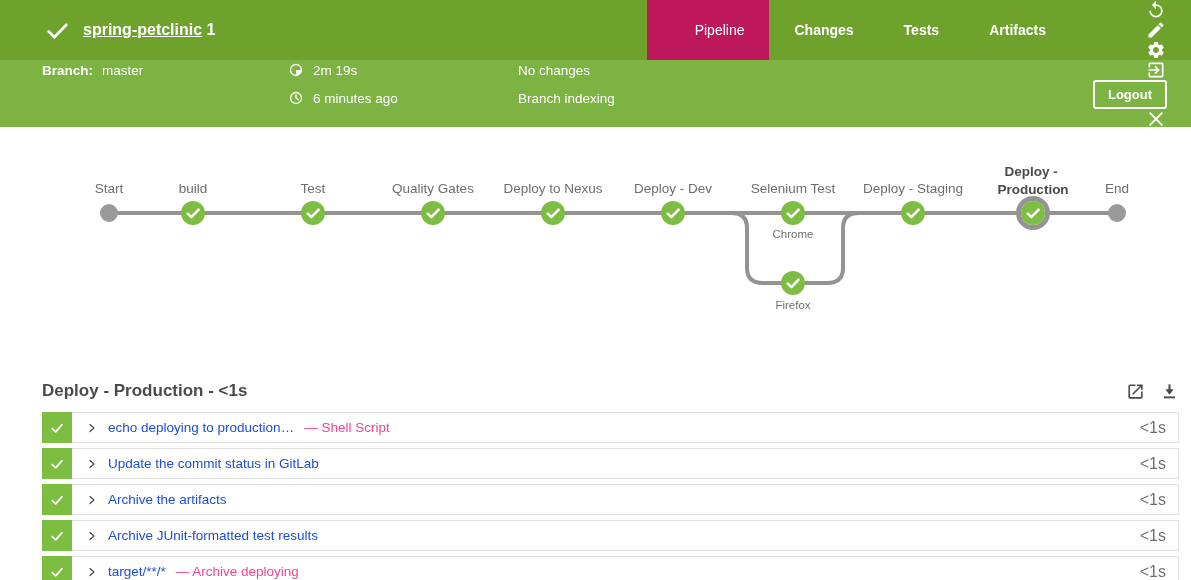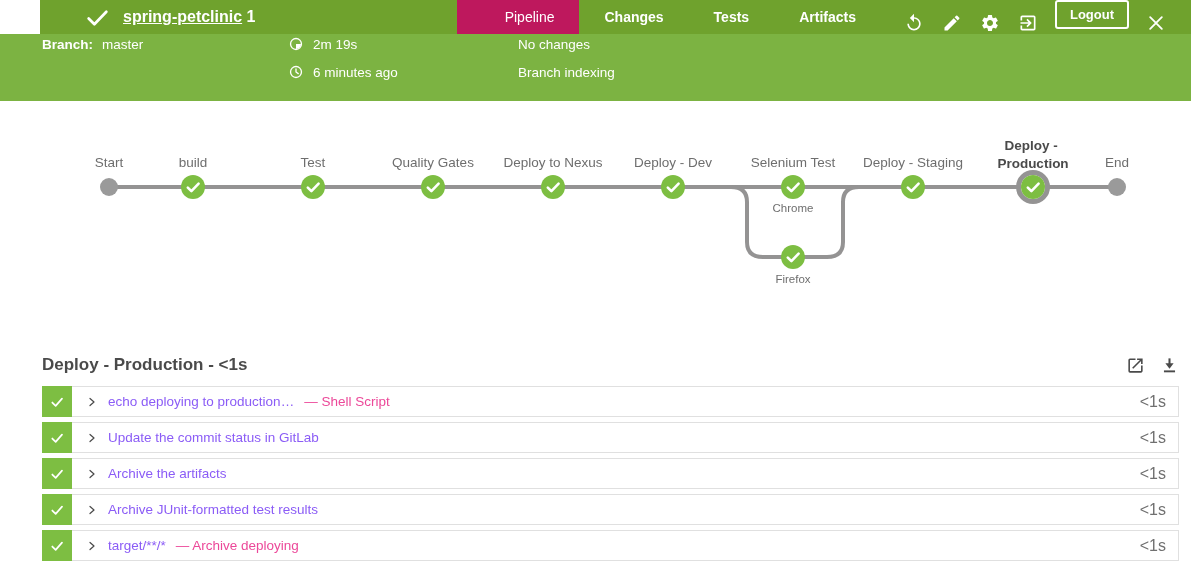--- a/index.html
+++ b/index.html
@@ -1,29 +1,29 @@
 <!DOCTYPE html>
 <html><head>
 <meta charset="utf-8">
 <style>
   * { margin:0; padding:0; box-sizing:border-box; }
   html,body { width:1191px; height:580px; overflow:hidden; background:#fff;
     font-family:"Liberation Sans", sans-serif; }
 
   
-  .topbar { height:34px; background:#6FA22D; display:flex; align-items:stretch; color:#fff;margin-left:40px; }
+  .topbar { height:60px; background:#6FA22D; display:flex; align-items:stretch; color:#fff; }
   .brand { display:flex; align-items:center; gap:13px; padding-left:45px; flex:none; }
   .brand svg { flex:none; }
   .brand-text { font-size:16px; font-weight:700; white-space:nowrap; }
   .brand-text .run-name { text-decoration:underline; cursor:pointer; }
   .tabs { display:flex; margin-left:auto; align-items:stretch; }
   .tab { display:flex; align-items:center; padding:0 25px; font-size:14px; font-weight:600;
     cursor:pointer; white-space:nowrap; }
   .tab.active { background:#be185d; font-weight:400;padding-left:48px; }
-  .actions { display:flex; align-items:flex-start; padding:0 16px 0 14px; }
+  .actions { display:flex; align-items:flex-end; padding:0 16px 0 14px;flex-direction:column; }
   .icon-btn { width:38px; height:45px; display:flex; align-items:center; justify-content:center;
     cursor:pointer; background:transparent; border:none; }
   .icon-btn svg { width:20px; height:20px; fill:#fff; }
   .logout-btn { border:2px solid #fff; border-radius:3px; background:transparent; color:#fff;
     font-family:inherit; font-size:13px; font-weight:600; padding:5px 13px; margin:0 8px; cursor:pointer; }
 
   
   .runinfo { height:67px; background:#7CB342; color:#fff; display:flex; padding:0 0 0 42px; }
   .ri-col { display:flex; flex-direction:column; gap:8px; }
   .ri-col1 { width:246px; }
@@ -52,21 +52,21 @@
   .steps-icons svg { width:19px; height:19px; fill:#4A4A4A; cursor:pointer; }
   .step-row { display:flex; align-items:stretch; height:31px; margin-bottom:5px; cursor:pointer; }
   .step-status { width:30px; flex:none; background:#7DBE42; display:flex; align-items:center;
     justify-content:center; }
   .step-status svg { width:16px; height:16px; }
   .step-body { flex:1; min-width:0; display:flex; align-items:center; gap:10px;
     border:1px solid #E0E0E0; border-left:none; background:#fff; padding:0 12px 0 14px; }
   .chev { display:flex; align-items:center; flex:none; }
   .chev svg { width:12px; height:12px; stroke:#4A4A4A; stroke-width:2.4; fill:none;
     stroke-linecap:round; stroke-linejoin:round; }
-  .step-name { font-size:13.5px; color:#8b5cf6; white-space:nowrap; overflow:hidden;
+  .step-name { font-size:13.5px; color:#1d4ed8; white-space:nowrap; overflow:hidden;
     text-overflow:ellipsis; }
   .step-annot { font-size:13.5px; color:#ec4899; white-space:nowrap; }
   .step-duration { margin-left:auto; font-size:16px; color:#707070; flex:none; padding-left:10px; }
 </style>
 </head>
 <body>
 
 <header class="topbar">
   <div class="brand">
     <svg viewBox="0 0 24 24" width="25" height="25">

